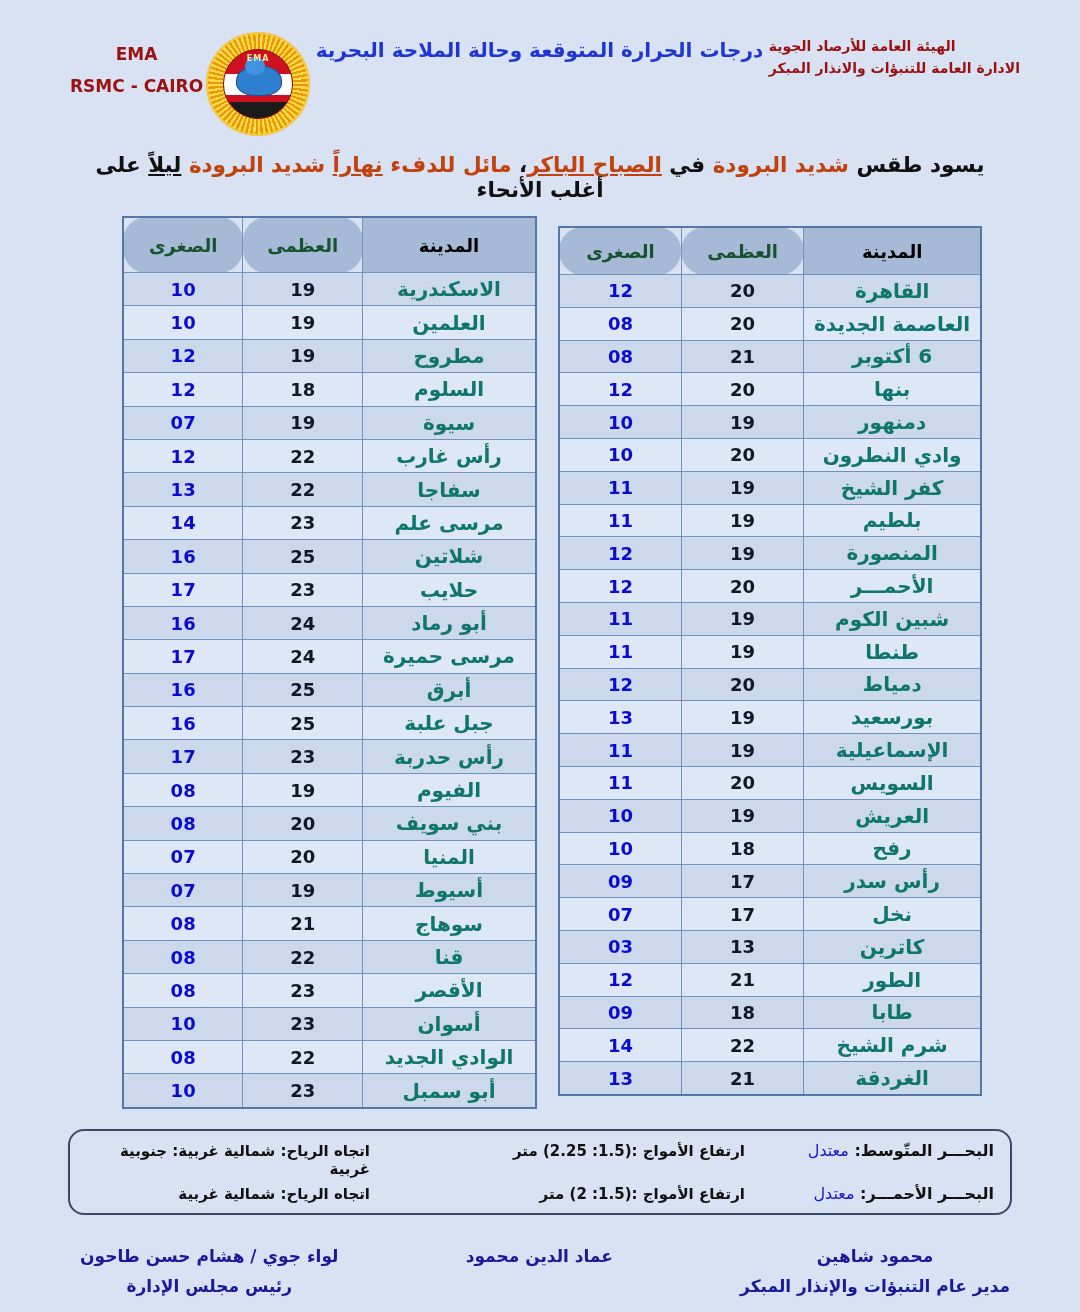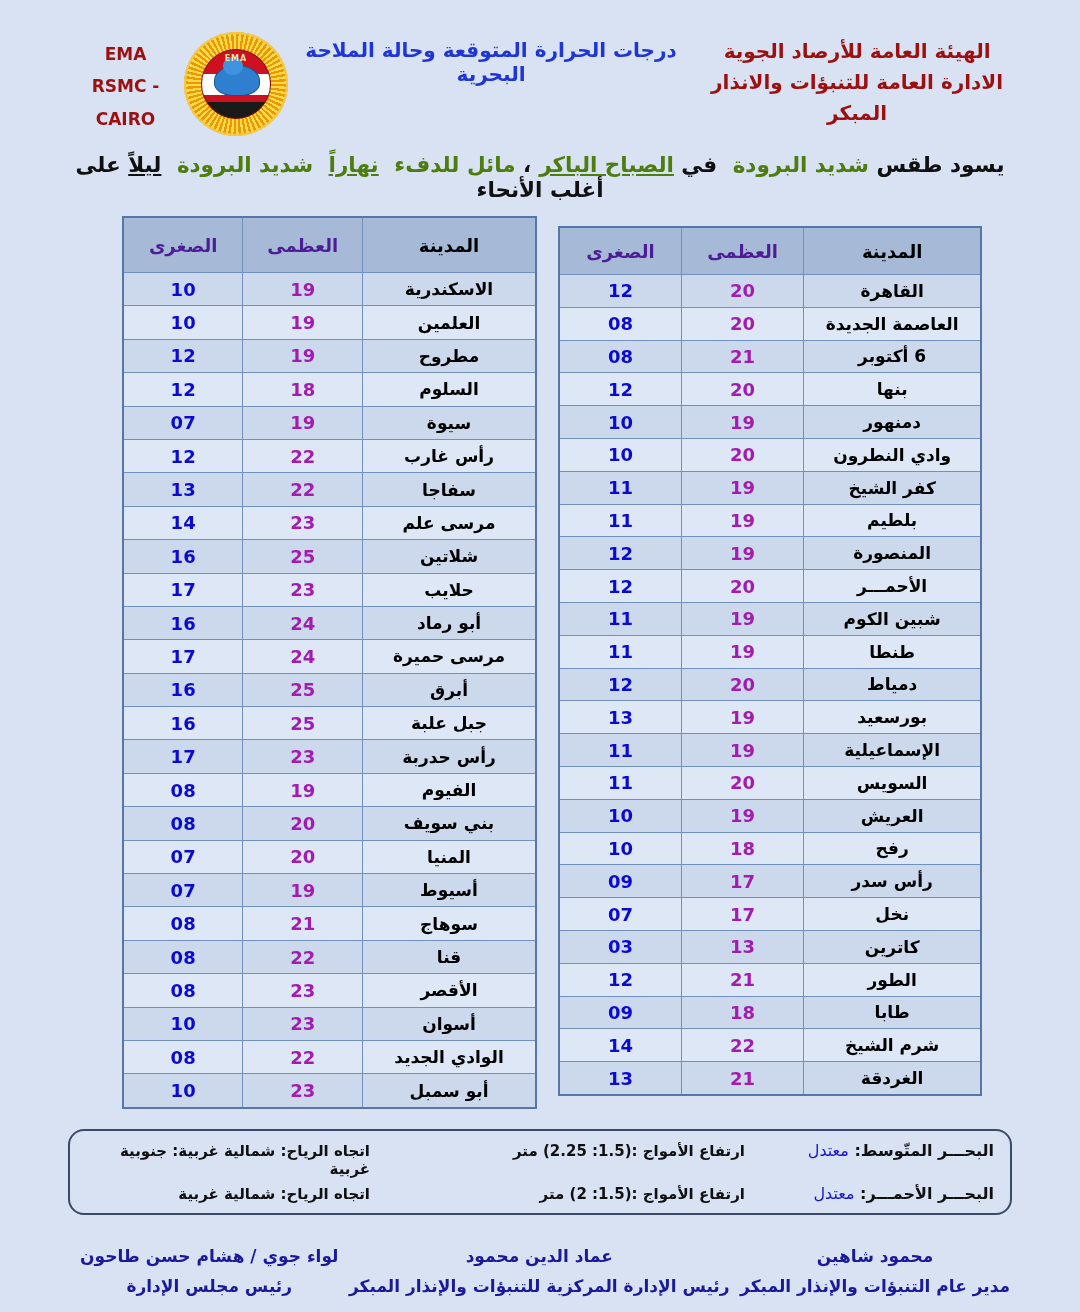--- a/index.html
+++ b/index.html
@@ -7,21 +7,21 @@
     width:1080px;height:1312px;
     background:#d8e2f2;
     font-family:"DejaVu Sans", sans-serif;
     overflow:hidden;
   }
   .page{width:1080px;height:1312px;position:relative;}
 
   
   .hdr{display:flex;flex-direction:row;justify-content:space-between;align-items:flex-start;
        padding:28px 60px 0 70px;}
-  .hdr-right{color:#9b1010;font-weight:bold;font-size:20px;text-align:center;line-height:1.55;padding-top:8px;}
+  .hdr-right{color:#9b1010;font-weight:bold;font-size:14px;text-align:left;line-height:1.55;padding-top:8px;}
   .hdr-center{text-align:center;padding-top:10px;}
   .t1{color:#2036d4;font-weight:bold;font-size:20px;}
   .t2{color:#2036d4;font-weight:bold;font-size:27px;margin-top:10px;}
   .hdr-left{display:flex;flex-direction:row-reverse;align-items:flex-start;gap:3px;padding-top:4px;}
   .ema-txt{color:#9b1010;font-weight:bold;font-size:17px;text-align:center;line-height:1.9;padding-top:6px;}
 
   
   .logo{width:104px;height:104px;border-radius:50%;position:relative;flex:0 0 auto;
         background:repeating-conic-gradient(#e89a00 0deg 3deg,#ffd84d 3deg 6deg);
         box-shadow:0 0 0 2px #f5c84b inset;}
@@ -29,40 +29,40 @@
   .logo-band{position:absolute;left:-2px;right:-2px;top:36%;height:30%;background:#ffffff;}
   .logo-black{position:absolute;left:0;right:0;bottom:0;height:24%;background:#1a1a1a;}
   .logo-cloud{position:absolute;left:18%;top:22%;width:64%;height:42%;background:#2f7fd0;
               border-radius:55% 55% 45% 45%;border:1px solid #1b4f8a;}
   .logo-cloud:before{content:"";position:absolute;left:18%;top:-30%;width:45%;height:60%;
               background:#3f93e0;border-radius:50%;}
   .logo-ema{position:absolute;top:6%;width:100%;text-align:center;color:#ffe9a0;font-size:8px;font-weight:bold;letter-spacing:1px;}
 
   
   .subtitle{text-align:center;font-size:21.5px;font-weight:bold;margin-top:16px;padding:0 70px;color:#101010;}
-  .sg-blue{color:#4d7c0f;padding-left:8px;}
+  .sg-blue{color:#c2410c;}
   .sg-u{text-decoration:underline;}
 
   
   .tables{display:flex;flex-direction:row;justify-content:flex-start;gap:21px;
           padding:14px 98px 0 122px;align-items:flex-start;}
   table{border-collapse:collapse;table-layout:fixed;}
   .tbl{border:2.5px solid #5577a8;background:#d8e2f2;}
   .tbl th,.tbl td{border:1.8px solid #7091bd;text-align:center;vertical-align:middle;overflow:hidden;white-space:nowrap;}
   .tbl th{background:#a6b9d6;font-size:18px;}
-  .th-num{color:#4c1d95;}
+  .th-num{color:#14532d;border-radius:24px;}
   .th-city{color:#000000;font-size:19px;}
   .tbl-main{width:424px;margin-top:10px;}
   .tbl-coast{width:415px;}
   .tbl-main th{height:44px;}
   .tbl-coast th{height:52px;}
   .tbl-main td{height:29.8px;}
   .tbl-coast td{height:30.4px;}
-  .td-city{font-weight:bold;color:#000000;font-size:17px;}
-  .td-max{font-weight:bold;color:#a21caf;font-size:18px;}
+  .td-city{font-weight:bold;color:#0f766e;font-size:20px;}
+  .td-max{font-weight:bold;color:#0f172a;font-size:18px;}
   .td-min{font-weight:bold;color:#0a0ad0;font-size:18px;}
   tr.r-odd td{background:#ccd9ec;}
   tr.r-even td{background:#dde7f5;}
   col.c-city{width:42%;}
   col.c-max{width:29%;}
   col.c-min{width:29%;}
 
   
   .marine{margin:20px 68px 0 68px;border:2.5px solid #3a4a66;border-radius:16px;
           padding:10px 16px;display:flex;flex-direction:column;gap:6px;}
@@ -408,21 +408,20 @@
       </div>
     </div>
 
   <div class="signs" id="signatures">
       <div class="sig">
         <div>محمود شاهين</div>
         <div>مدير عام التنبؤات والإنذار المبكر</div>
       </div>
       <div class="sig">
         <div>عماد الدين محمود</div>
-        <div>رئيس الإدارة المركزية للتنبؤات والإنذار المبكر</div>
       </div>
       <div class="sig">
         <div>لواء جوي / هشام حسن طاحون</div>
         <div>رئيس مجلس الإدارة</div>
       </div>
     </div>
 
 </div>
 
 </body></html>

